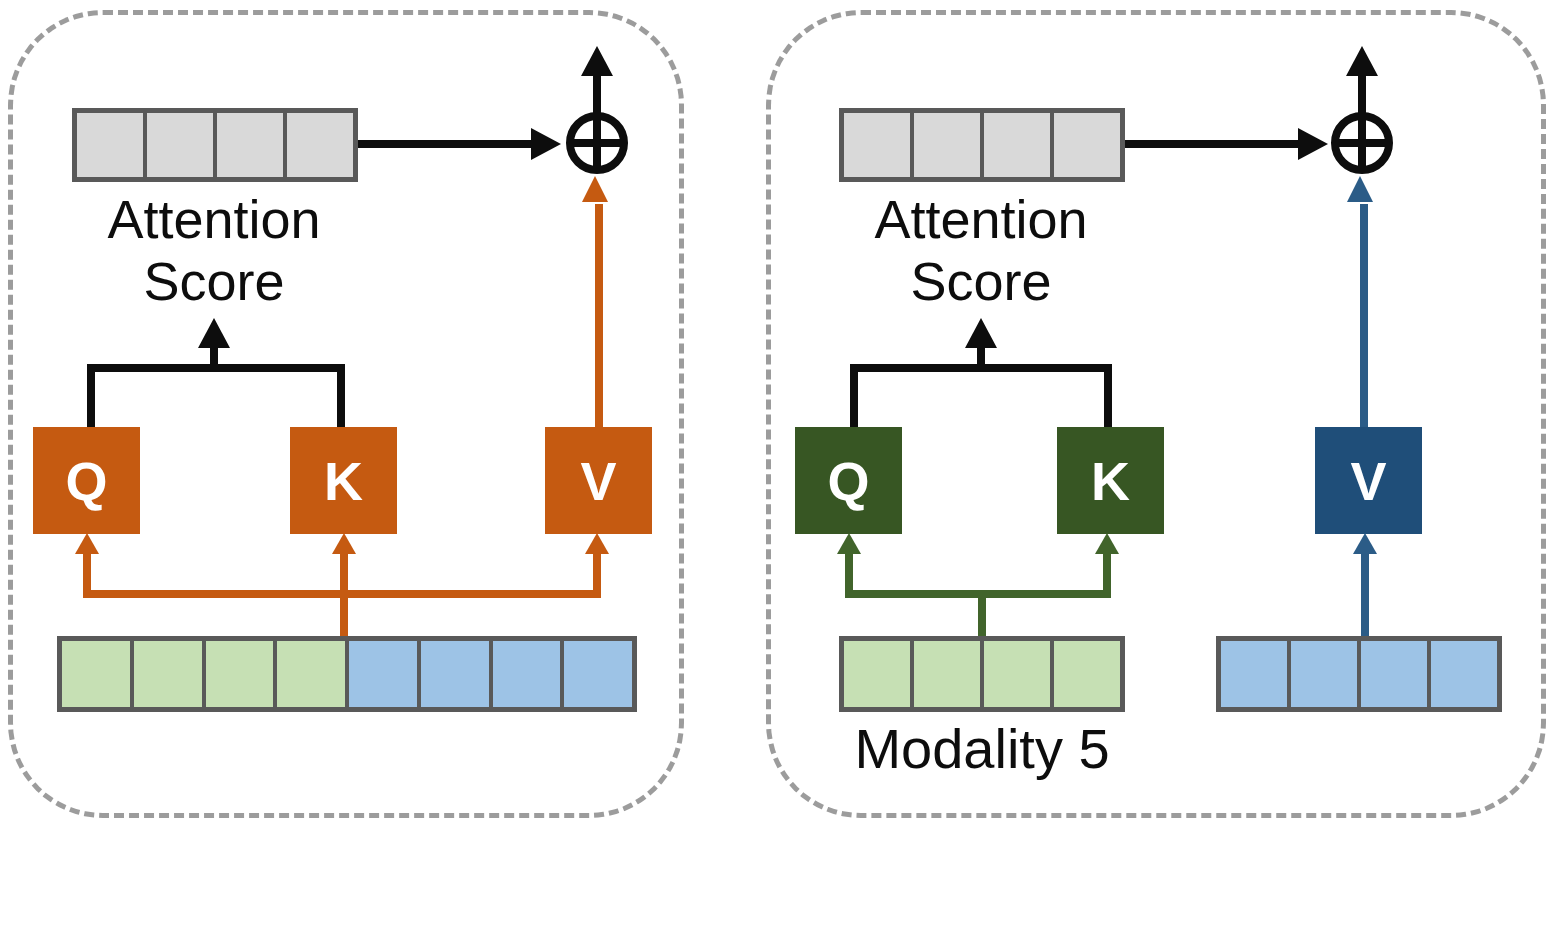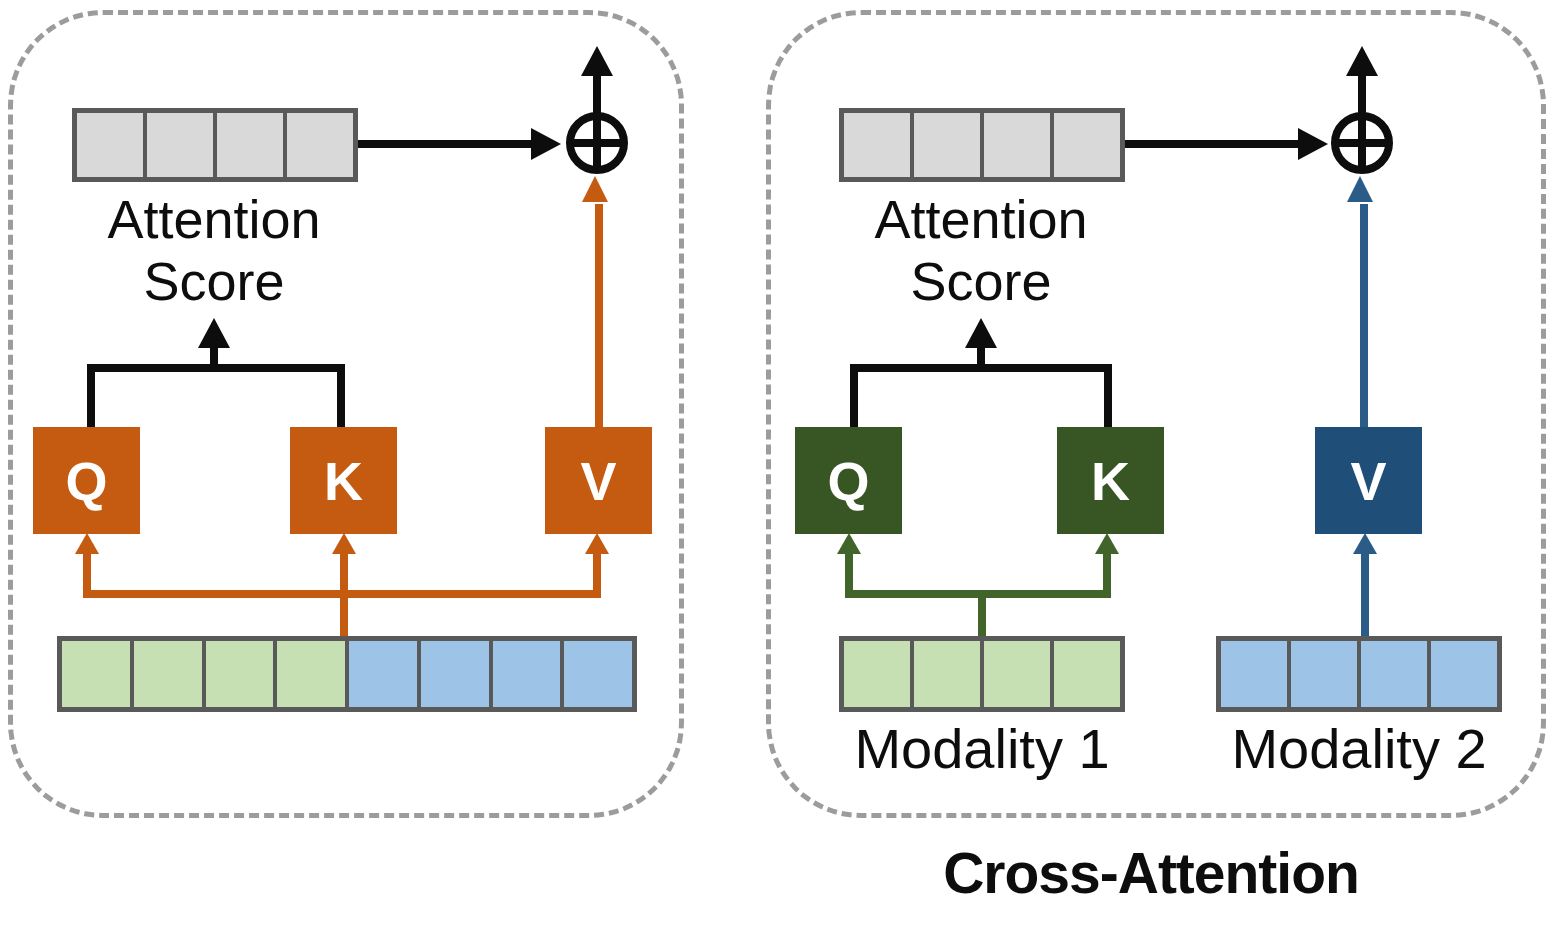--- a/index.html
+++ b/index.html
@@ -182,18 +182,16 @@
     <div class="cell green"></div>
   </div>
 
   <div class="cellbar" style="left:1216px;top:636px;width:276px;height:66px">
     <div class="cell blue"></div>
     <div class="cell blue"></div>
     <div class="cell blue"></div>
     <div class="cell blue"></div>
   </div>
 
-  <div class="mod-label" style="left:827px;top:716px;width:310px">Modality 1</div>
-  <div class="mod-label" style="left:1204px;top:716px;width:310px">Modality 2</div>
+  <div class="mod-label" style="left:827px;top:716px;width:310px">Modality 5</div>
 
-  <div class="panel-title" style="left:766px;top:840px;width:770px">Cross-Attention</div>
 
 </div>
 
 </body></html>

